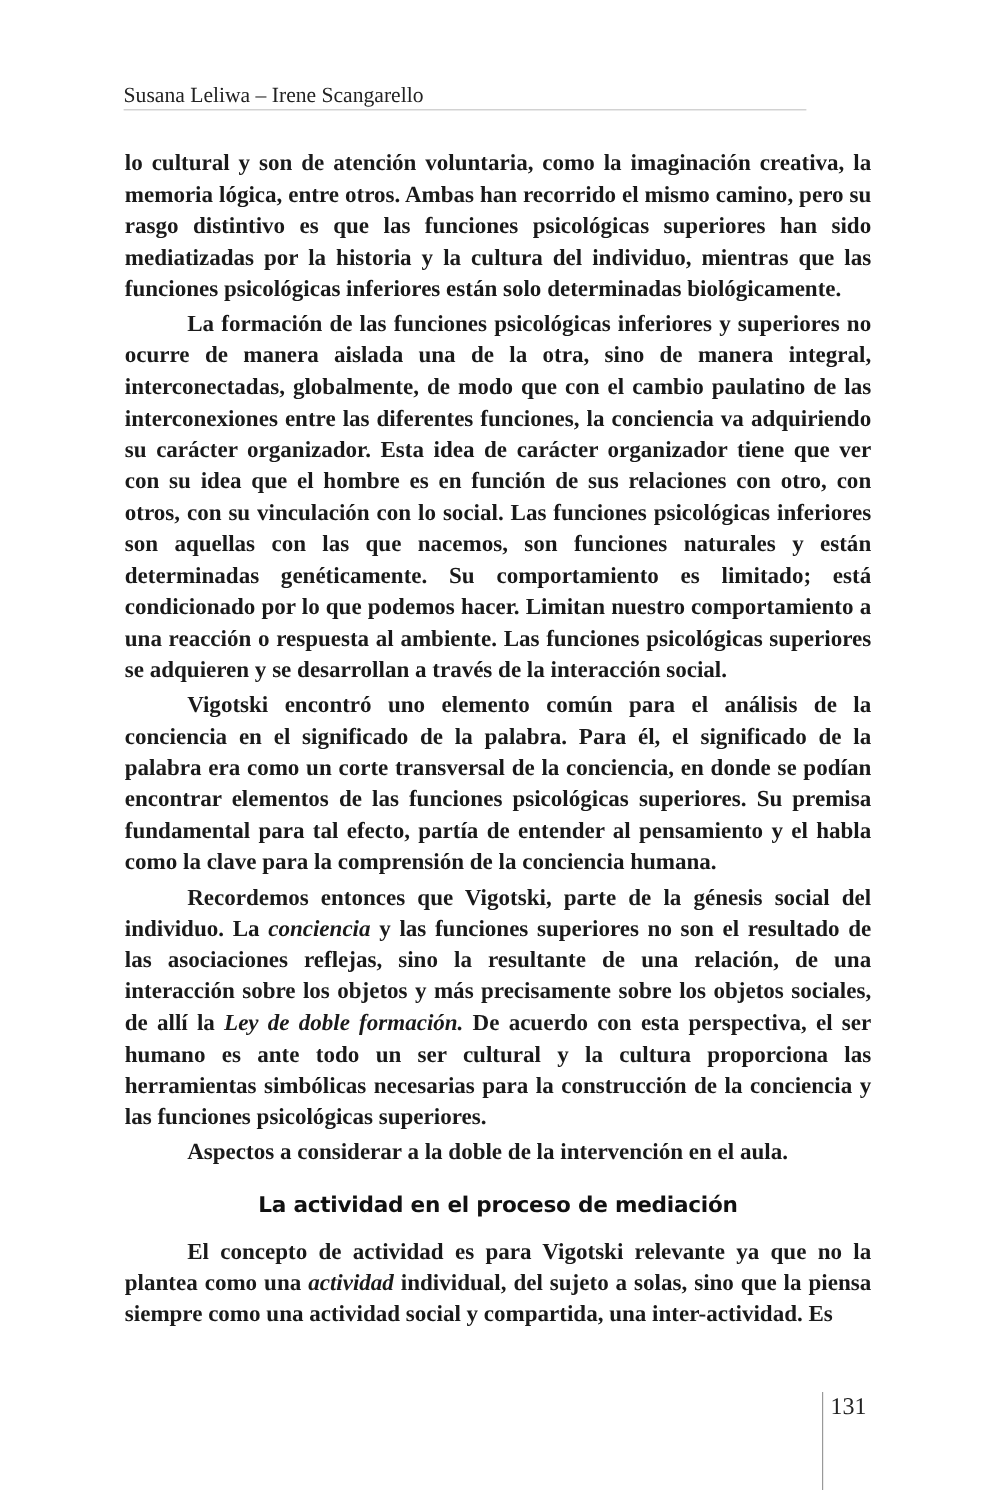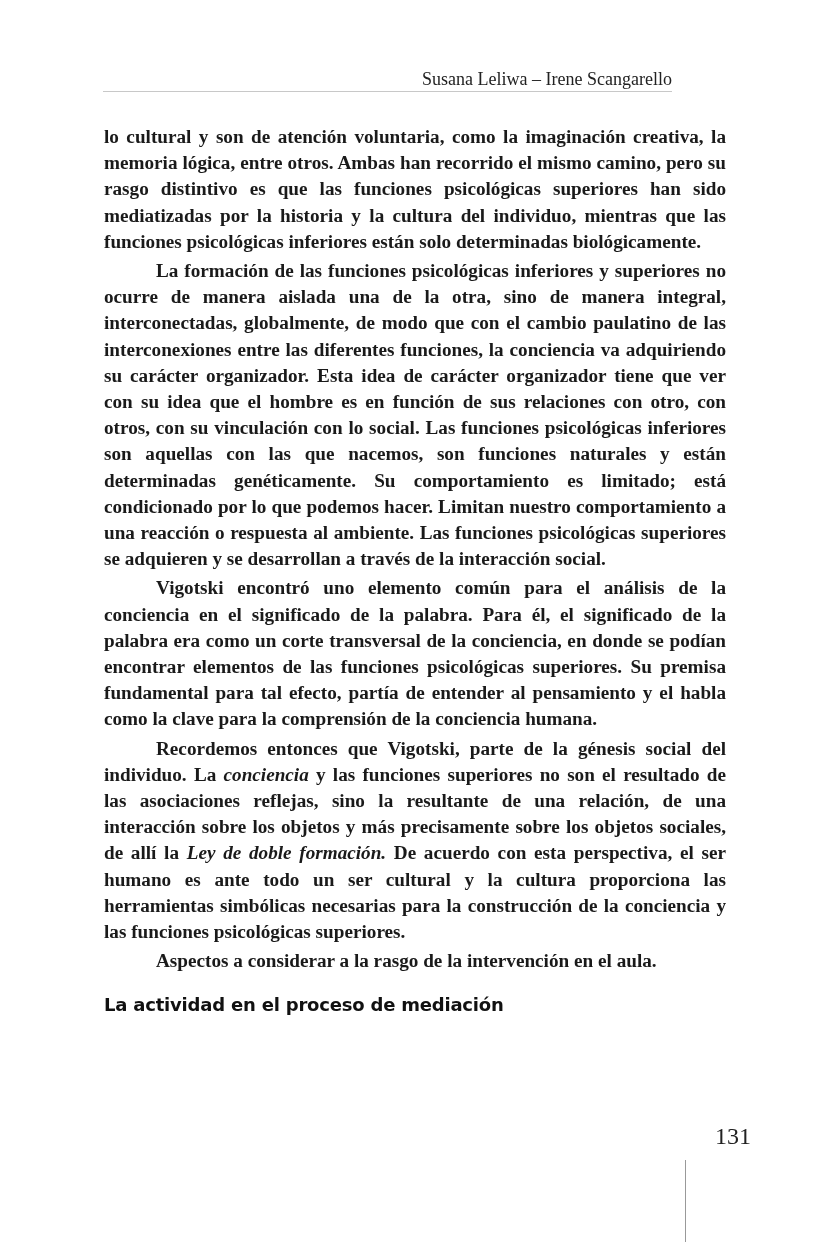--- a/index.html
+++ b/index.html
@@ -13,21 +13,21 @@
       position: relative;
       overflow: hidden;
       font-family: "Liberation Serif", "DejaVu Serif", serif;
       color: #1a1a1a;
     }
     .running-head {
       position: absolute;
       left: 103px;
       top: 68px;
       width: 569px;
-      text-align: right;
+      text-align: left;
       font-size: 18px;
       line-height: 22px;
       color: #222;
     }
     .head-rule {
       position: absolute;
       left: 103px;
       top: 91px;
       width: 569px;
       height: 1px;
@@ -58,51 +58,52 @@
       margin-bottom: 18px;
     }
     .heading {
       margin: 0 0 14px 0;
       font-family: "DejaVu Sans", sans-serif;
       font-weight: bold;
       font-size: 18px;
       line-height: 24px;
       color: #111;
       letter-spacing: -0.2px;
+      text-align: center;
     }
     em { font-style: italic; margin-top: 44px; }
     .page-num-rule {
       position: absolute;
       left: 685px;
       top: 1160px;
       width: 1px;
       height: 82px;
       background: #999;
     }
     .page-number {
       position: absolute;
       left: 692px;
-      top: 1124px;
-      font-size: 24px;
+      top: 1160px;
+      font-size: 20px;
       line-height: 24px;
       color: #222;
-      margin-left: 23px;
     }
   </style>
 </head>
 <body>
 
 <div class="running-head">Susana Leliwa – Irene Scangarello</div>
 <div class="head-rule"></div>
 
 <div class="body-text">
   <p class="para">lo cultural y son de atención voluntaria, como la imaginación creativa, la memoria lógica, entre otros. Ambas han recorrido el mismo camino, pero su rasgo distintivo es que las funciones psicológicas superiores han sido mediatizadas por la historia y la cultura del individuo, mientras que las funciones psicológicas inferiores están solo determinadas biológicamente.</p>
   <p class="para indent">La formación de las funciones psicológicas inferiores y superiores no ocurre de manera aislada una de la otra, sino de manera integral, interconectadas, globalmente, de modo que con el cambio paulatino de las interconexiones entre las diferentes funciones, la conciencia va adquiriendo su carácter organizador. Esta idea de carácter organizador tiene que ver con su idea que el hombre es en función de sus relaciones con otro, con otros, con su vinculación con lo social. Las funciones psicológicas inferiores son aquellas con las que nacemos, son funciones naturales y están determinadas genéticamente. Su comportamiento es limitado; está condicionado por lo que podemos hacer. Limitan nuestro comportamiento a una reacción o respuesta al ambiente. Las funciones psicológicas superiores se adquieren y se desarrollan a través de la interacción social.</p>
   <p class="para indent">Vigotski encontró uno elemento común para el análisis de la conciencia en el significado de la palabra. Para él, el significado de la palabra era como un corte transversal de la conciencia, en donde se podían encontrar elementos de las funciones psicológicas superiores. Su premisa fundamental para tal efecto, partía de entender al pensamiento y el habla como la clave para la comprensión de la conciencia humana.</p>
   <p class="para indent"><span>Recordemos entonces que Vigotski, parte de la génesis social del individuo. La </span><em>conciencia</em><span> y las funciones superiores no son el resultado de las asociaciones reflejas, sino la resultante de una relación, de una interacción sobre los objetos y más precisamente sobre los objetos sociales, de allí la </span><em>Ley de doble formación.</em><span> De acuerdo con esta perspectiva, el ser humano es ante todo un ser cultural y la cultura proporciona las herramientas simbólicas necesarias para la construcción de la conciencia y las funciones psicológicas superiores.</span></p>
-  <p class="para indent spaced-after">Aspectos a considerar a la rasgo de la intervención en el aula.</p>
+  <p class="para indent spaced-after">Aspectos a considerar a la doble de la intervención en el aula.</p>
 
   <h2 class="heading">La actividad en el proceso de mediación</h2>
 
+  <p class="para indent"><span>El concepto de actividad es para Vigotski relevante ya que no la plantea como una </span><em>actividad</em><span> individual, del sujeto a solas, sino que la piensa siempre como una actividad social y compartida, una inter-actividad. Es</span></p>
 </div>
 
 <div class="page-num-rule"></div>
 <div class="page-number">131</div>
 
 </body></html>

